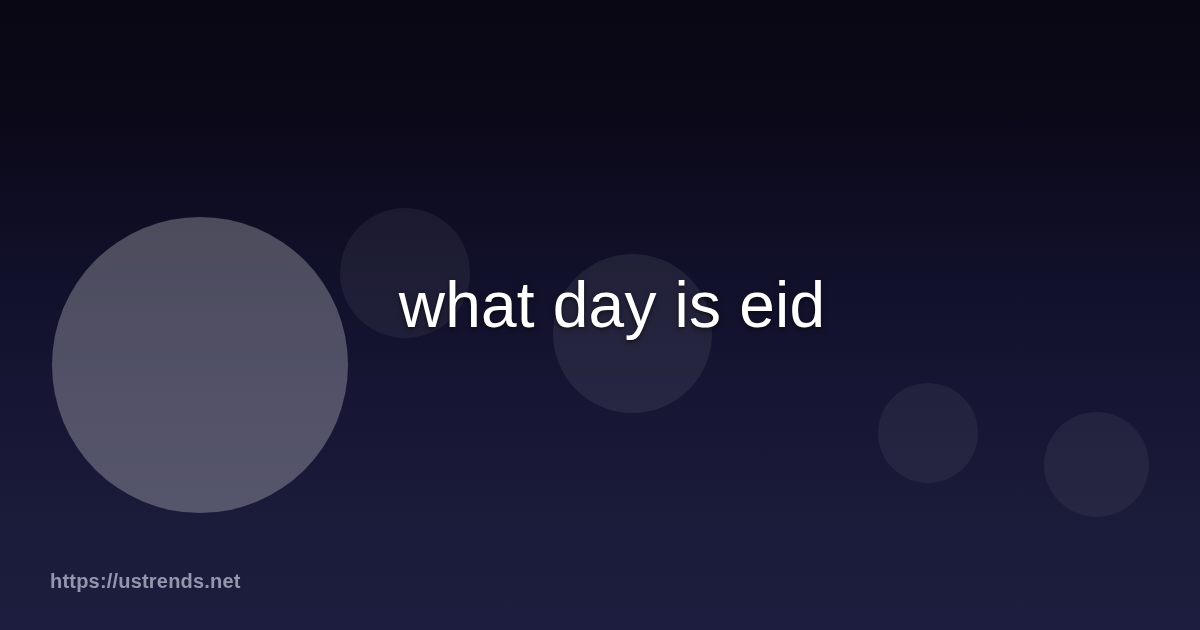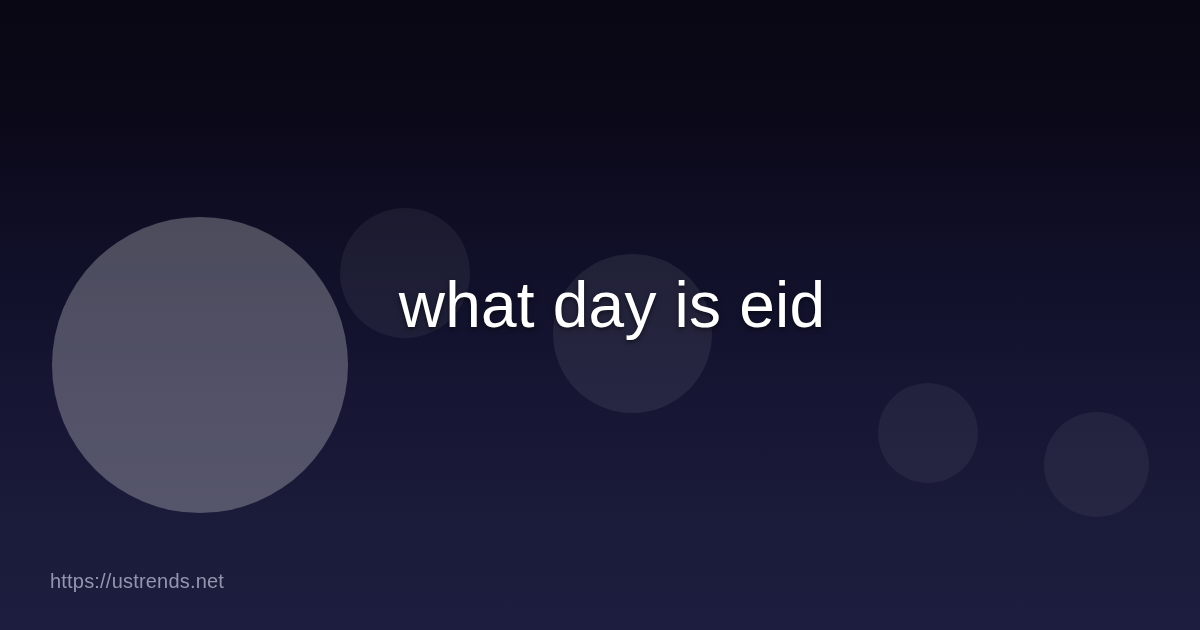--- a/index.html
+++ b/index.html
@@ -58,21 +58,21 @@
     text-shadow: 0 2px 5px rgba(0, 0, 0, 0.55);
     white-space: nowrap;
   }
 
   
   #site-url {
     position: absolute;
     left: 50px;
     top: 570px;
     font-size: 20px;
-    font-weight: 400;
+    font-weight: 700;
     color: #9596ae;
     letter-spacing: 0.2px;
   }
 </style>
 </head>
 <body>
 
 <div id="card">
 
   <div class="bubble bubble-1"></div>

